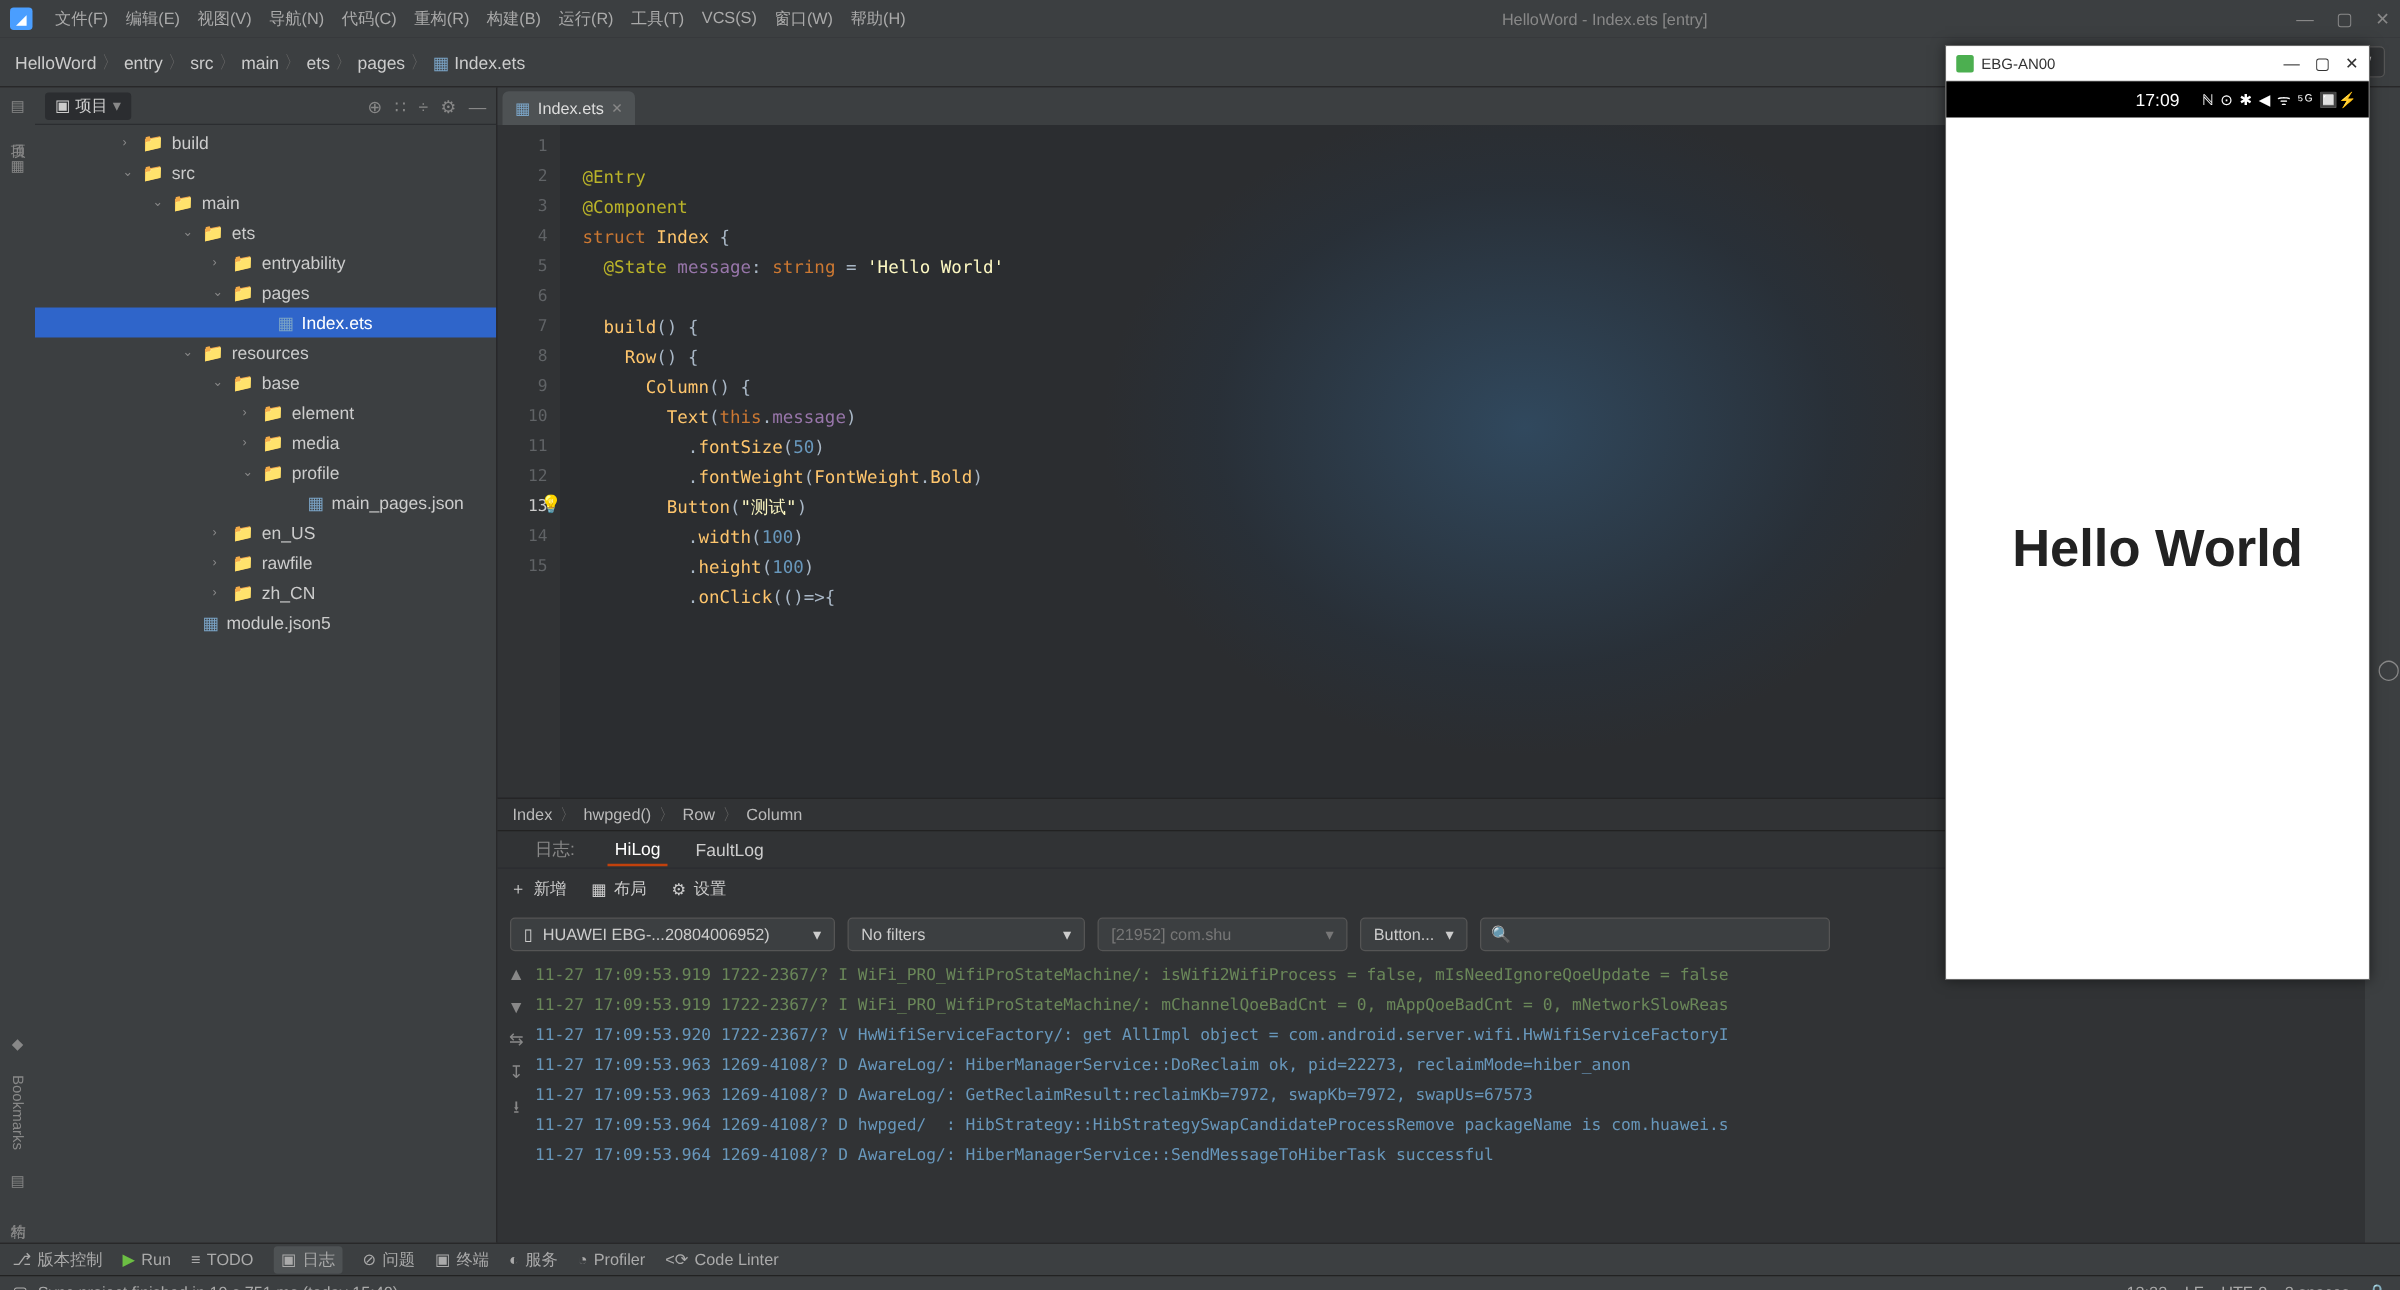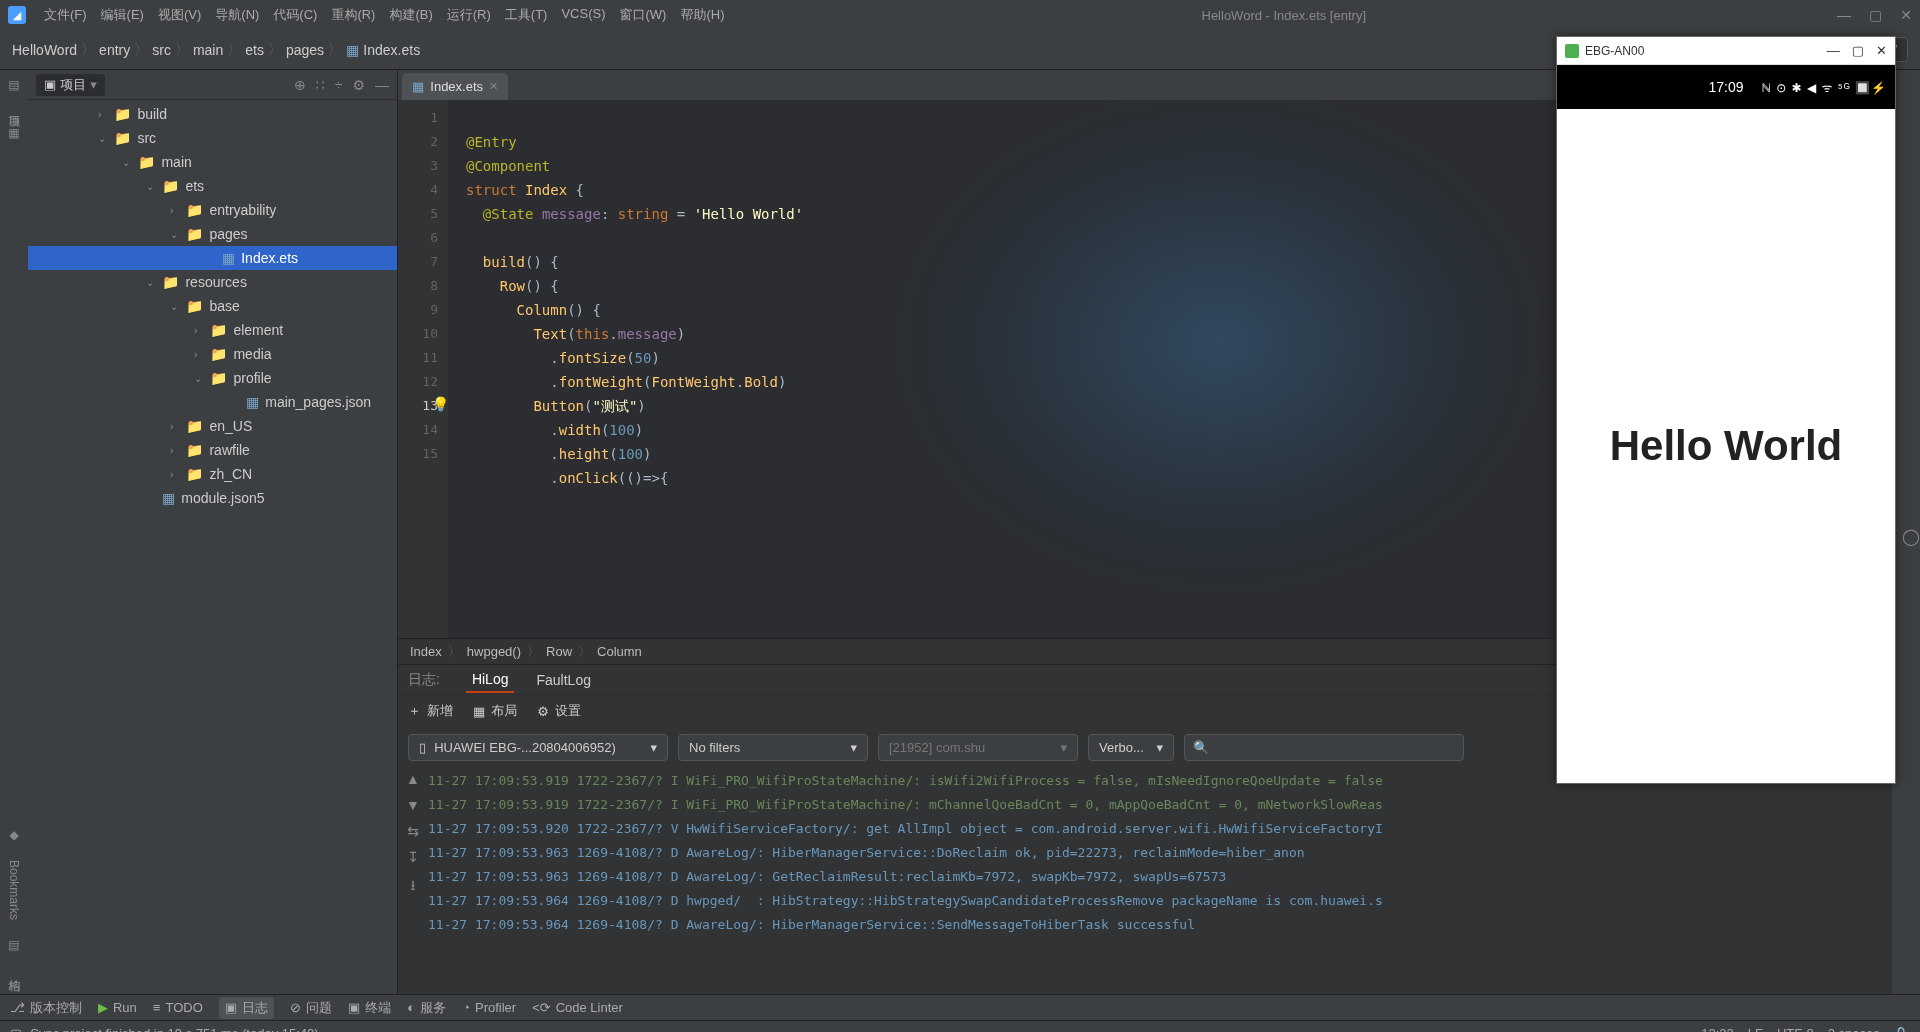--- a/index.html
+++ b/index.html
@@ -44,21 +44,21 @@
 .code .str { color: #fef9c3; text-align: right; }
 .code .num { color: #6897bb; }
 .code .fn { color: #ffc66d; }
 .code .prop { color: #9876aa; }
 .code .pl { color: #a9b7c6; }
 .bulb { position: absolute; left: -16px; top: 292px; color: #ffc66d; font-size: 14px; }
 .breadcrumb-bottom { height: 26px; background: #313335; display: flex; align-items: center; padding: 0 12px; gap: 6px; color: #bbb; font-size: 13px; border-top: 1px solid #222; }
 .right-rail { width: 28px; background: #3c3f41; display: flex; flex-direction: column; align-items: center; padding-top: 8px; gap: 16px; font-size: 13px; color: #888; writing-mode: vertical-rl; }
 .log-panel { height: 330px; background: #313335; border-top: 1px solid #222; display: flex; flex-direction: column; }
 .log-tabs { height: 30px; display: flex; align-items: center; padding: 0 10px; gap: 16px; color: #ccc; font-size: 14px; border-bottom: 1px solid #2b2d30; }
-.log-tabs .label { color: #888; margin-right: 10px; }
+.log-tabs .label { color: #888; margin-right: 10px; margin-left: 20px; }
 .log-tabs .tab { padding: 4px 6px; cursor: default; }
 .log-tabs .tab.active { border-bottom: 2px solid #c2410c; color: #fff; }
 .log-tabs .controls { margin-left: auto; display: flex; gap: 10px; color: #888; }
 .log-toolbar { height: 32px; display: flex; align-items: center; padding: 0 10px; gap: 20px; color: #ccc; font-size: 13px; }
 .log-toolbar .item { display: flex; align-items: center; gap: 6px; }
 .log-filter { height: 40px; display: flex; align-items: center; padding: 0 10px; gap: 10px; }
 .log-filter select, .log-filter .sel { background: #3c3f41; border: 1px solid #555; color: #ccc; padding: 5px 10px; border-radius: 4px; font-size: 13px; display: flex; align-items: center; gap: 8px; }
 .log-filter .search { background: #3c3f41; border: 1px solid #555; border-radius: 4px; padding: 5px 8px; color: #888; }
 .log-body { flex: 1; display: flex; overflow: hidden; }
 .log-gutter { width: 30px; display: flex; flex-direction: column; align-items: center; gap: 10px; padding-top: 4px; color: #888; font-size: 14px; }
@@ -67,21 +67,21 @@
 .log-content .g { color: #6a8759; }
 .bottom-bar { height: 26px; background: #3c3f41; border-top: 1px solid #222; display: flex; align-items: center; padding: 0 10px; gap: 16px; color: #aaa; font-size: 13px; }
 .bottom-bar .item { display: flex; align-items: center; gap: 5px; }
 .bottom-bar .item.active { background: #4e5254; padding: 2px 6px; border-radius: 3px; }
 .status-bar { height: 26px; background: #3c3f41; display: flex; align-items: center; padding: 0 10px; color: #aaa; font-size: 13px; border-top: 1px solid #222; }
 .status-bar .right { margin-left: auto; display: flex; gap: 14px; }
 .emulator { position: absolute; top: 36px; right: 24px; width: 340px; height: 748px; background: #fff; border: 1px solid #666; box-shadow: 0 0 10px rgba(0,0,0,0.5); z-index: 50; display: flex; flex-direction: column; }
 .emu-title { height: 28px; background: #fff; display: flex; align-items: center; padding: 0 8px; gap: 6px; color: #333; font-size: 12px; border-bottom: 1px solid #ddd; justify-content: flex-end; }
 .emu-title .logo2 { width: 14px; height: 14px; background: #4caf50; border-radius: 2px; }
 .emu-title .ctrls { margin-left: auto; display: flex; gap: 12px; color: #333; font-size: 13px; }
-.emu-status { height: 44px; background: #000; color: #fff; display: flex; align-items: center; justify-content: center; font-size: 14px; position: relative; }
+.emu-status { height: 29px; background: #000; color: #fff; display: flex; align-items: center; justify-content: center; font-size: 14px; position: relative; }
 .emu-status .time { position: absolute; left: 50%; transform: translateX(-50%); }
 .emu-status .icons { position: absolute; right: 8px; font-size: 12px; letter-spacing: 1px; }
 .emu-screen { flex: 1; background: #fff; display: flex; flex-direction: column; align-items: center; justify-content: center; gap: 20px; }
 .emu-screen .hello { font-size: 42px; font-weight: bold; color: #222; }
 .emu-screen .btn { width: 92px; height: 92px; border-radius: 50%; background: #1e88ff; color: #fff; display: flex; align-items: center; justify-content: center; font-size: 18px; }
 .side-rail-left { width: 28px; background: #3c3f41; display: flex; flex-direction: column; align-items: center; padding-top: 8px; gap: 14px; color: #888; font-size: 12px; }
 .side-rail-left .vert { writing-mode: vertical-rl; }
 .vstrip { position: absolute; left: 0; top: 560px; bottom: 52px; width: 28px; display: flex; flex-direction: column; align-items: center; justify-content: flex-end; gap: 18px; color: #888; font-size: 12px; padding-bottom: 10px; }
 .vstrip .vert { writing-mode: vertical-rl; }
 </style>
@@ -340,21 +340,21 @@
           </div>
         <div class="sel" style="width:190px">
             <span>No filters</span>
             <span style="margin-left:auto">▾</span>
           </div>
         <div class="sel" style="width:200px;color:#777">
             <span>[21952] com.shu</span>
             <span style="margin-left:auto">▾</span>
           </div>
         <div class="sel" style="width:86px">
-            <span>Verbo...</span>
+            <span>Button...</span>
             <span style="margin-left:auto">▾</span>
           </div>
         <div class="search" style="width:280px"><span>🔍</span></div>
       </div>
       <div class="log-body">
         <div class="log-gutter">
           <span>▲</span>
           <span>▼</span>
           <span>⇆</span>
           <span>↧</span>

